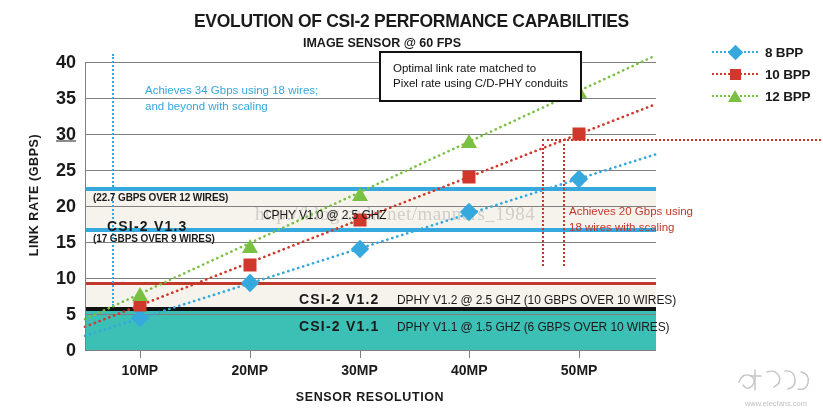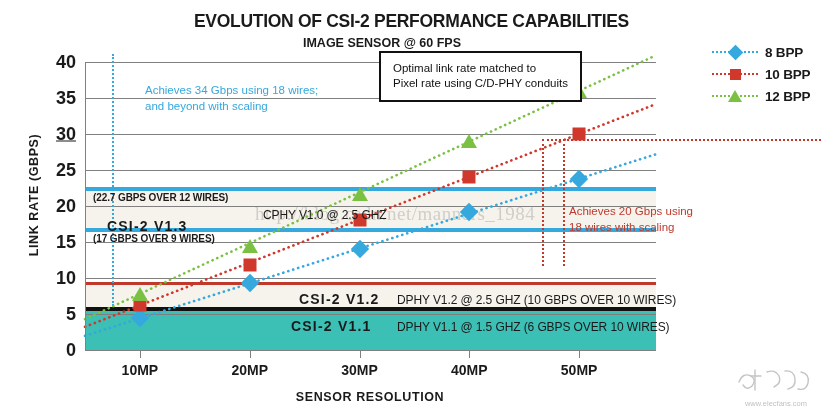--- a/index.html
+++ b/index.html
@@ -246,21 +246,21 @@
         <div class="marker m-tri" title="12 BPP @ 50MP: 36 Gbps" style="left: 494.135px; top: 28.8px; background: transparent;"></div>
       </div>
 
     <div id="band-labels">
         <div class="band-text band-note" style="left: 8px; top: 129.56px;">(22.7 GBPS OVER 12 WIRES)</div>
         <div class="band-text band-name" style="left: 22px; top: 156px;">CSI-2 V1.3</div>
         <div class="band-text band-spec" style="left: 178px; top: 145.56px;">CPHY V1.0 @ 2.5 GHZ</div>
         <div class="band-text band-note" style="left: 8px; top: 170.6px;">(17 GBPS OVER 9 WIRES)</div>
         <div class="band-text band-name" style="left: 214px; top: 228.6px;">CSI-2 V1.2</div>
         <div class="band-text band-spec" style="left: 312px; top: 230.6px;">DPHY V1.2 @ 2.5 GHZ (10 GBPS OVER 10 WIRES)</div>
-        <div class="band-text band-name" style="left: 206px; top: 255.8px;">CSI-2 V1.1</div>
+        <div class="band-text band-name" style="left: 214px; top: 255.8px;">CSI-2 V1.1</div>
         <div class="band-text band-spec" style="left: 312px; top: 257.8px;">DPHY V1.1 @ 1.5 GHZ (6 GBPS OVER 10 WIRES)</div>
       </div>
 
     <div class="anno-blue" style="left:60px; top:20px;">
       <div>Achieves 34 Gbps using 18 wires;</div>
       <div>and beyond with scaling</div>
     </div>
 
     <div class="callout" style="left:294px; top:-11px;">
       <div>Optimal link rate matched to</div>

